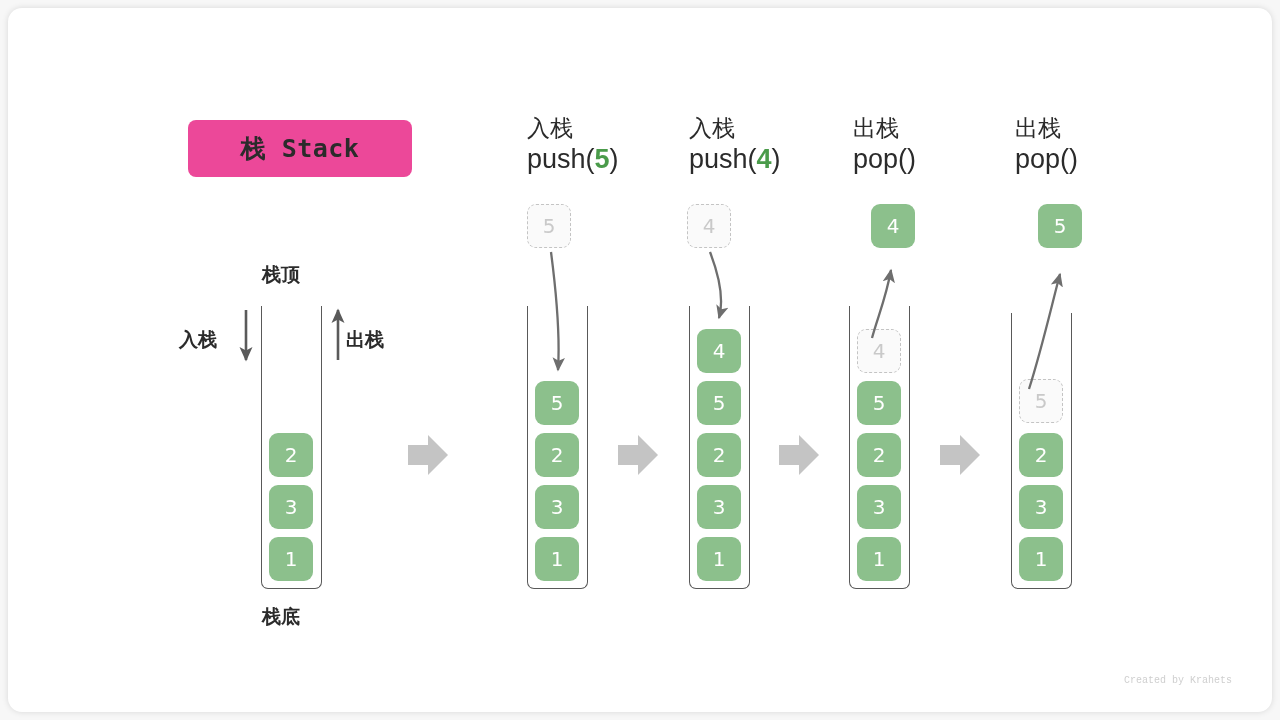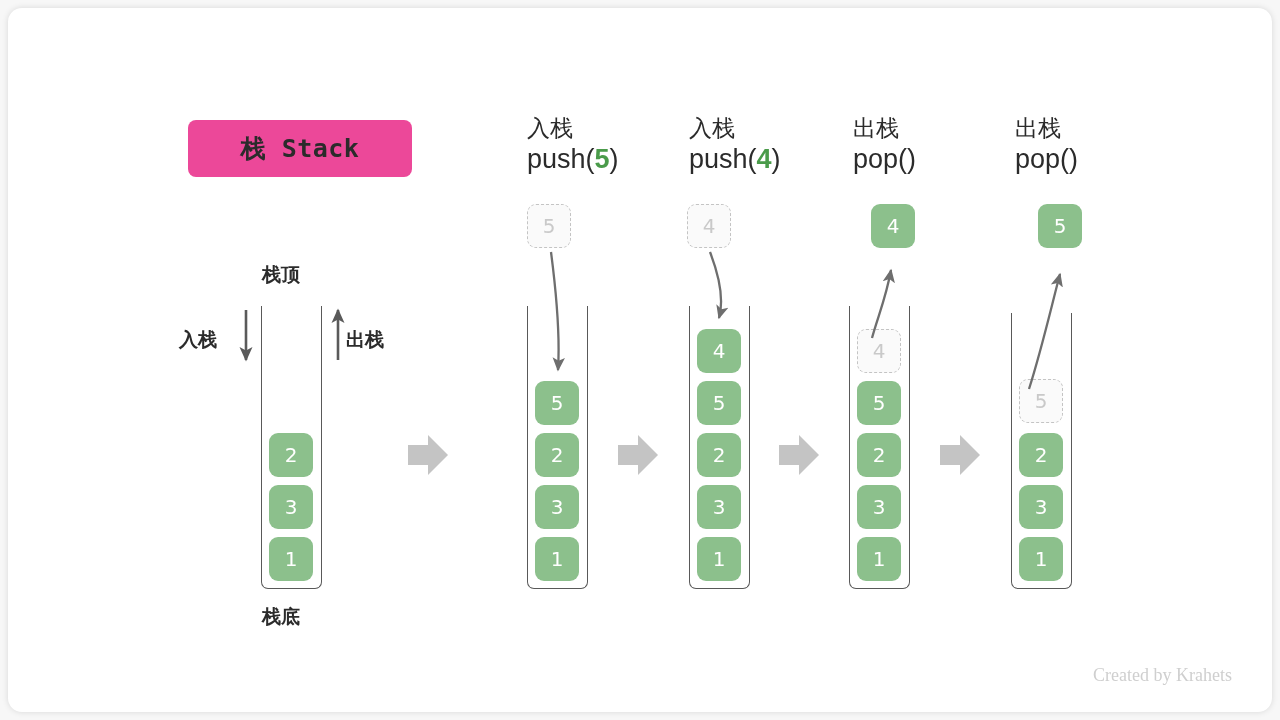--- a/index.html
+++ b/index.html
@@ -130,22 +130,22 @@
     left: 0; top: 0;
     width: 1280px; height: 720px;
     pointer-events: none;
   }
 
   
   .credit {
     position: absolute;
     right: 40px;
     bottom: 26px;
-    font-family: Liberation Serif, serif;
-    font-size: 18px;
+    font-family: Liberation Mono, monospace;
+    font-size: 10px;
     color: #cfcfcf;
     white-space: nowrap;
   }
 </style>
 </head>
 <body>
 
 <div id="canvas">
   <div class="card">
 

